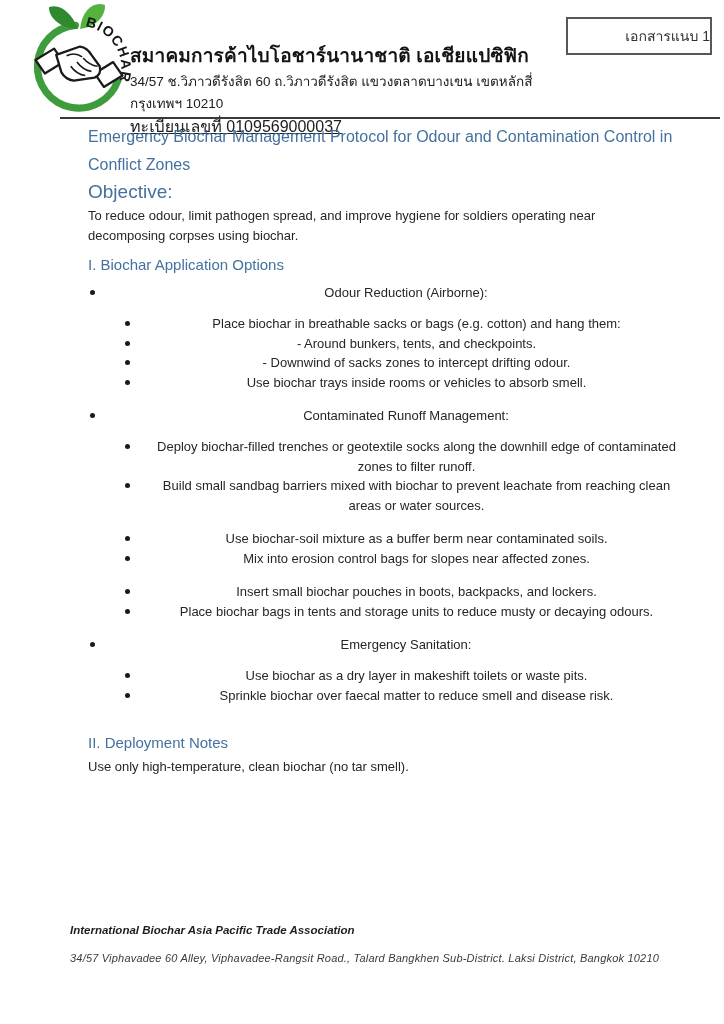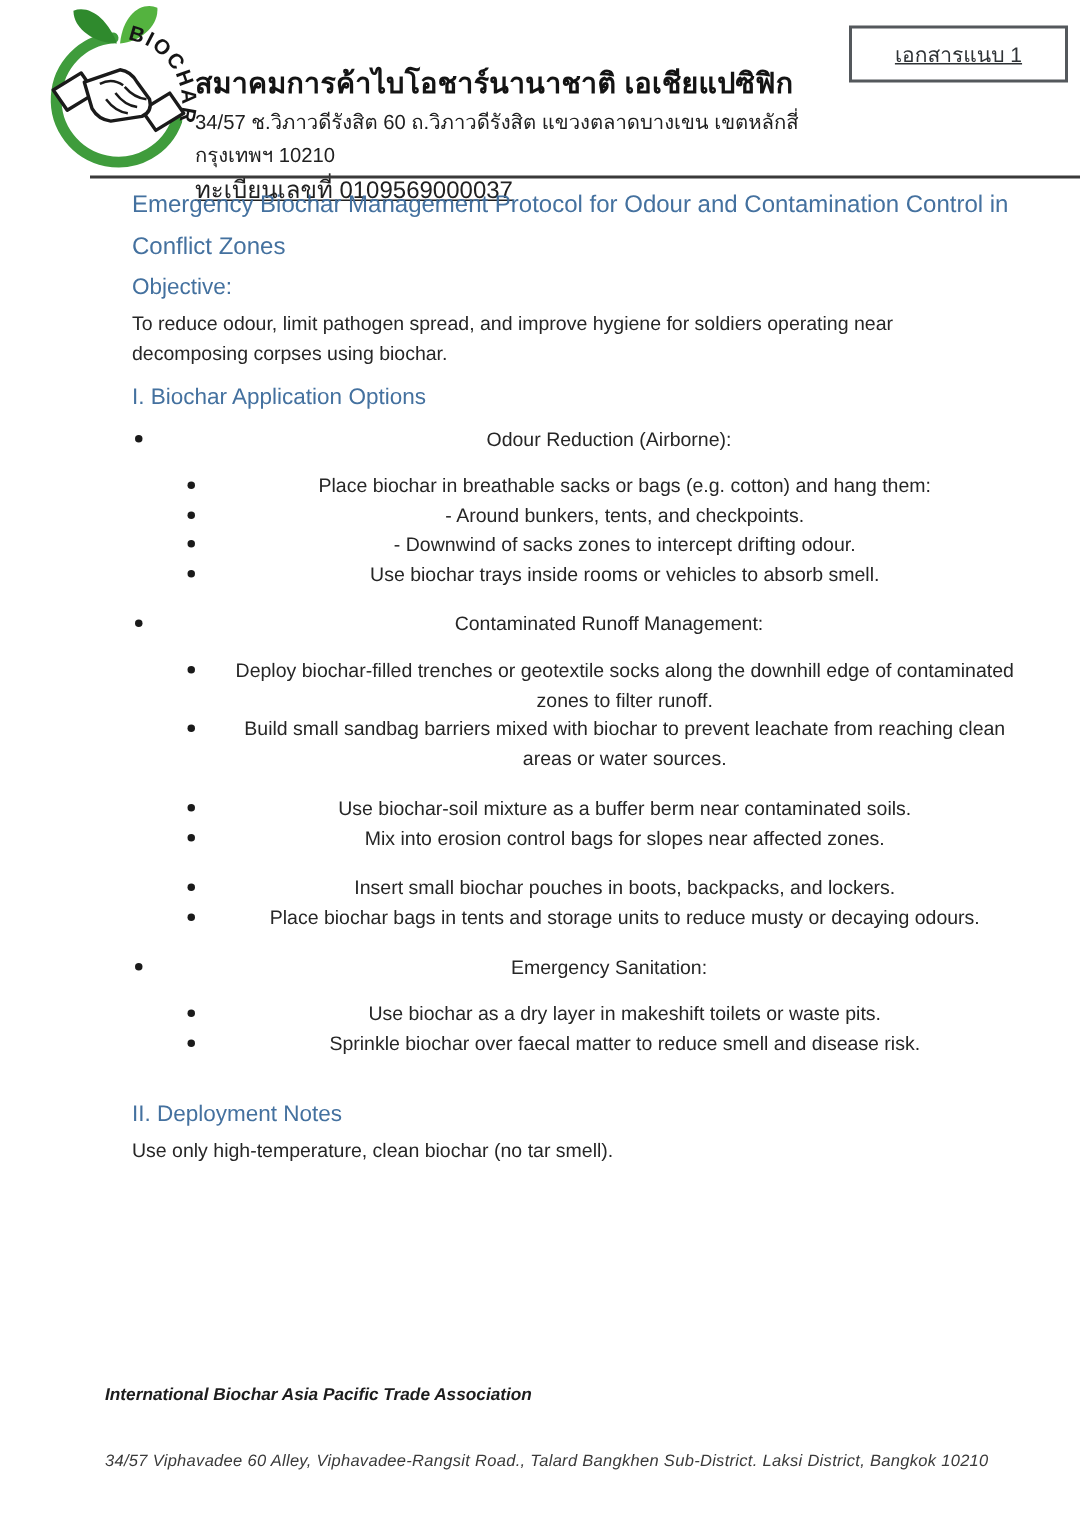--- a/index.html
+++ b/index.html
@@ -12,31 +12,31 @@
 
   
   .logo { position:absolute; left:22px; top:2px; width:114px; height:116px; }
   .org-block { position:absolute; left:130px; top:40px; width:430px; }
   .org-name { font-size:19px; font-weight:bold; color:#141414; letter-spacing:0.2px; }
   .org-address { font-size:13.5px; color:#202020; }
   .org-reg { margin-top:0; font-size:16px; color:#202020;text-decoration:underline; }
 
   .attachment-box {
     position:absolute; left:566px; top:17px; width:146px; height:38px;
-    border:2px solid #54585c; display:flex; align-items:center; justify-content:center;
-    font-size:14px; color:#2e3235; background:#ffffff;text-decoration:underline;
+    border:2px solid #54585c; display:flex; align-items:center; justify-content:flex-end;
+    font-size:14px; color:#2e3235; background:#ffffff;
   }
 
   .header-rule { position:absolute; left:60px; top:117px; width:660px; height:2px; background:#3a3a3a; }
 
   
   .content { position:absolute; left:88px; top:123px; width:606px; }
   .doc-title { font-size:16px; line-height:28px; font-weight:400; color:#44719f; }
   .h-blue { color:#44719f; font-weight:400; }
-  .h-objective { margin-top:3px; font-size:15px; line-height:19px; }
+  .h-objective { margin-top:3px; font-size:19px; line-height:19px; }
   .h-section { margin-top:10px; font-size:15px; line-height:19px; }
   .h-section2 { margin-top:28px; font-size:15px; line-height:19px; }
   .para { margin-top:5px; font-size:13px; line-height:19.5px; max-width:585px; color:#262626; }
 
   .group { margin-top:14px;text-align:center; }
   .group.first { margin-top:9px; }
   .group-title {
     position:relative; padding-left:30px; font-size:13px; line-height:19px; color:#262626;
   }
   .group-title::before {
@@ -49,21 +49,21 @@
     max-width:600px; color:#262626;
   }
   ul.sub-list li::before {
     content:""; position:absolute; left:37px; top:7px; width:5px; height:5px;
     border-radius:50%; background:#1a1a1a;
   }
 
   
   .footer { position:absolute; left:70px; top:924px; width:640px;font-style:italic; }
   .footer-org { font-size:11.5px; font-weight:bold; color:#1d1d1d; }
-  .footer-address { margin-top:32px; font-size:11px; color:#3a3a3a; letter-spacing:0.2px; }
+  .footer-address { margin-top:16px; font-size:11px; color:#3a3a3a; letter-spacing:0.2px; }
 </style>
 </head>
 <body>
 
 <div class="page">
 
   <div class="logo">
     <svg width="114" height="116" viewBox="0 0 110 112">
 
       <path d="M51.5,22.5 A40,40 0 1 0 92.6,75.7" fill="none" stroke="#3f9c3c" stroke-width="7" stroke-linecap="round"></path>

